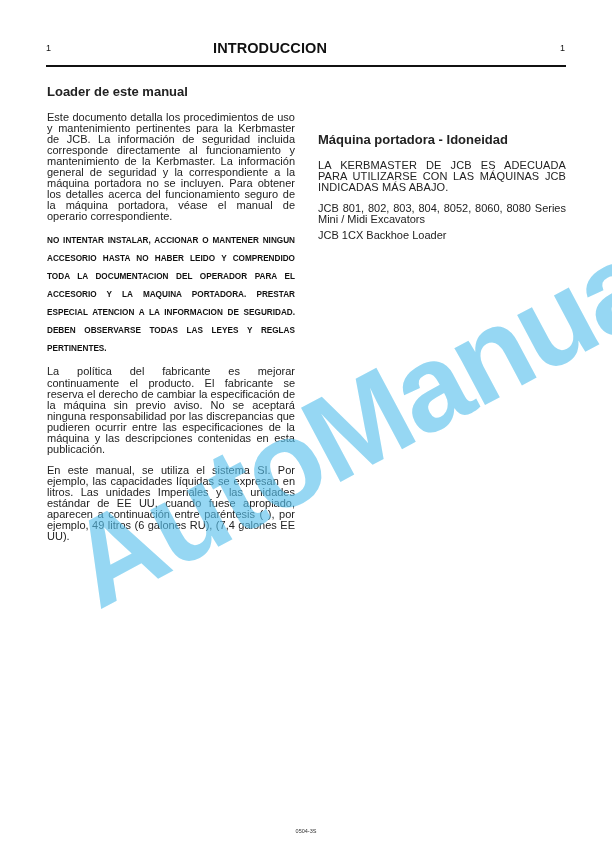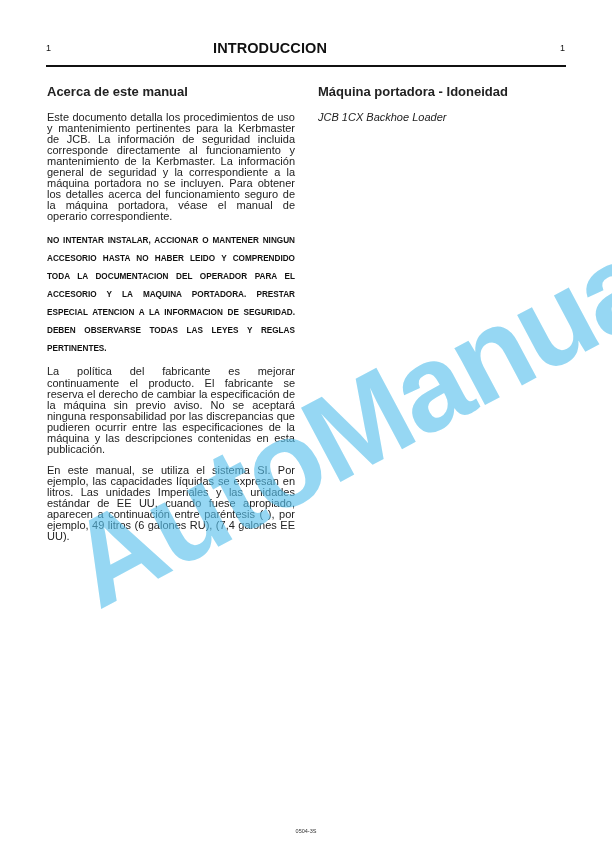--- a/index.html
+++ b/index.html
@@ -10,21 +10,21 @@
     .page-num { position: absolute; top: 43px; font-size: 9px; color: #111; }
     .page-num.left { left: 46px; }
     .page-num.right { left: 560px; }
     .title {
       position: absolute; top: 40px; left: 0; width: 540px; text-align: center;
       font-size: 14.5px; font-weight: bold; letter-spacing: 0.1px; color: #111;
     }
     .rule { position: absolute; left: 46px; top: 65px; width: 520px; height: 2px; background: #111; }
     .col { position: absolute; top: 84px; width: 248px; }
     .col.left { left: 47px; }
-    .col.right { left: 318px; }
+    .col.right { left: 318px; margin-top: 48px; }
     h2 { margin: 0 0 13px 0; font-size: 13px; font-weight: bold; color: #222; }
     p { margin: 0 0 10px 0; font-size: 11px; line-height: 11.05px; text-align: justify; text-align-last: left; color: #222; }
     p.bold { font-weight: bold; font-size: 8.2px; line-height: 18px; color: #111; margin-bottom: 8px; }
     p.caps { letter-spacing: 0.1px; }
     .gap-head { margin-top: 2px; }
     .footer { position: absolute; top: 828px; left: 0; width: 612px; text-align: center; font-size: 5.5px; color: #333; }
     .watermark {
       position: absolute; left: 46px; top: 372px; width: 560px; text-align: center;
       font-size: 122px; font-weight: bold; color: #56c0ec; opacity: 0.62;
       transform: rotate(-28deg); transform-origin: center center; white-space: nowrap;
@@ -33,27 +33,29 @@
   </style>
 </head>
 <body>
 
 <div class="page-num left">1</div>
 <div class="title">INTRODUCCION</div>
 <div class="page-num right">1</div>
 <div class="rule"></div>
 
 <div class="col left">
-  <h2>Acerca de este manual</h2>
+  <h2>Loader de este manual</h2>
   <p>Este documento detalla los procedimientos de uso y mantenimiento pertinentes para la Kerbmaster de JCB.  La información de seguridad incluida corresponde directamente al funcionamiento y mantenimiento de la Kerbmaster.  La información general de seguridad y la correspondiente a la máquina portadora no se incluyen. Para obtener los detalles acerca del funcionamiento seguro de la máquina portadora, véase el manual de operario correspondiente.</p>
   <p class="bold">NO INTENTAR INSTALAR, ACCIONAR O MANTENER NINGUN ACCESORIO HASTA NO HABER LEIDO Y COMPRENDIDO TODA LA DOCUMENTACION DEL OPERADOR PARA EL ACCESORIO Y LA MAQUINA PORTADORA. PRESTAR ESPECIAL ATENCION A LA INFORMACION DE SEGURIDAD. DEBEN OBSERVARSE TODAS LAS LEYES Y REGLAS PERTINENTES.</p>
   <p>La política del fabricante es mejorar continuamente el producto. El fabricante se reserva el derecho de cambiar la especificación de la máquina sin previo aviso. No se aceptará ninguna responsabilidad por las discrepancias que pudieren ocurrir entre las especificaciones de la máquina y las descripciones contenidas en esta publicación.</p>
   <p>En este manual, se utiliza el sistema SI. Por ejemplo, las capacidades líquidas se expresan en litros. Las unidades Imperiales y las unidades estándar de EE UU, cuando fuese apropiado, aparecen a continuación entre paréntesis ( ), por ejemplo, 49 litros (6 galones RU), (7,4 galones EE UU).</p>
 </div>
 
 <div class="col right">
   <h2>Máquina portadora - Idoneidad</h2>
-  <p style="margin-bottom:5px;font-style:italic;">JCB 1CX Backhoe Loader</p>
+  <p class="caps">LA KERBMASTER DE JCB ES ADECUADA PARA UTILIZARSE CON LAS MÁQUINAS JCB INDICADAS MÁS ABAJO.</p>
+  <p style="margin-bottom:5px;">JCB 801, 802, 803, 804, 8052, 8060, 8080 Series Mini / Midi Excavators</p>
+  <p style="margin-bottom:5px;">JCB 1CX Backhoe Loader</p>
 </div>
 
 <div class="footer">0504-3S</div>
 
 <div class="watermark">AutoManual</div>
 
 </body></html>

